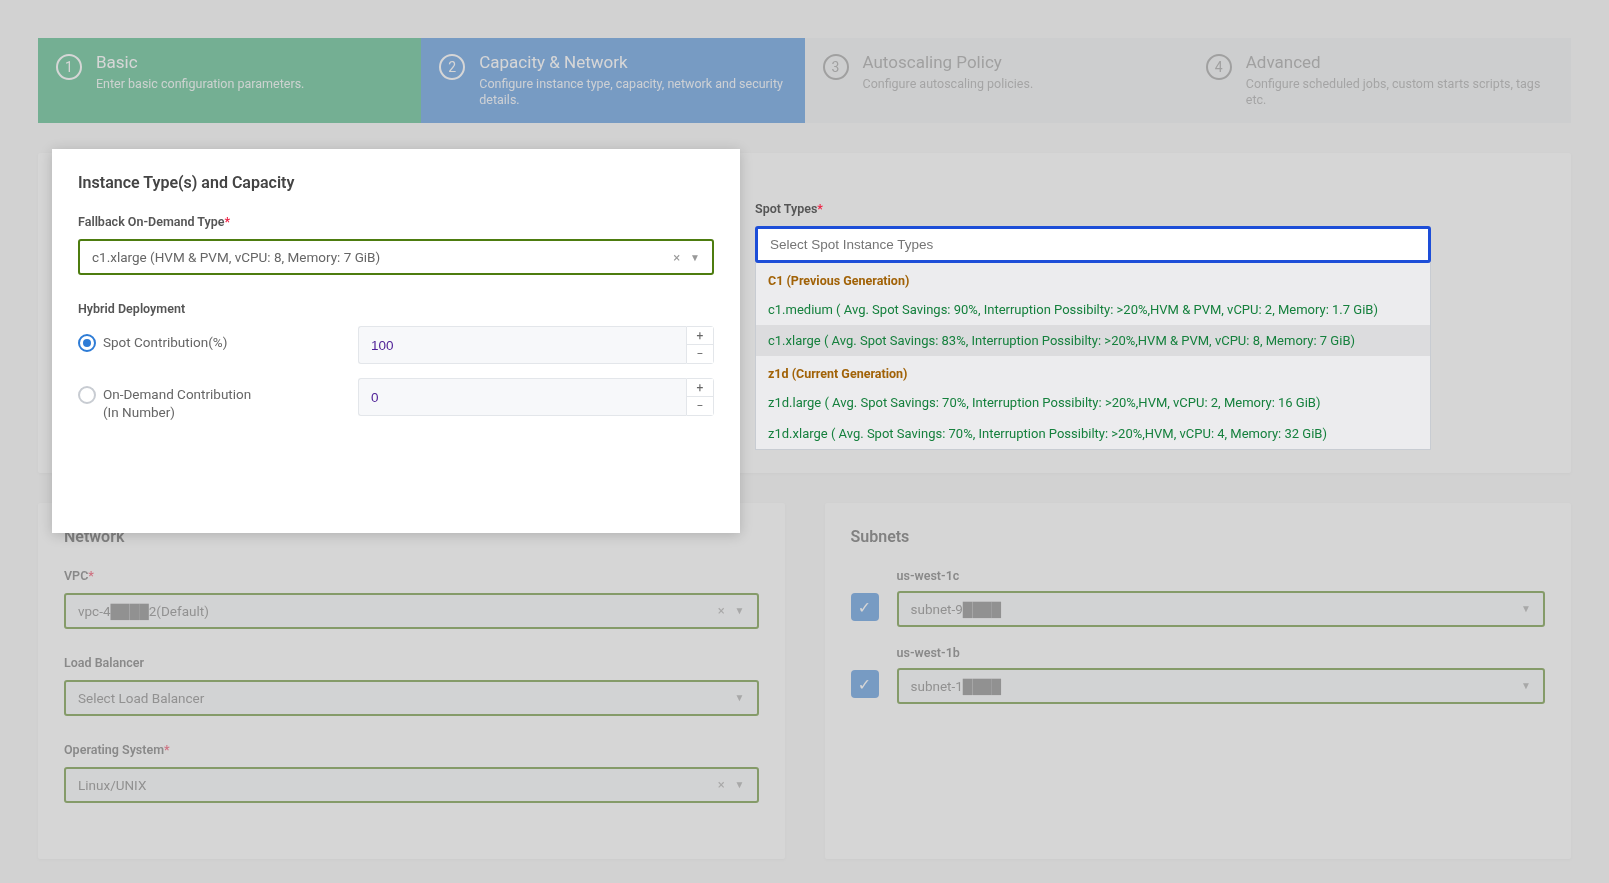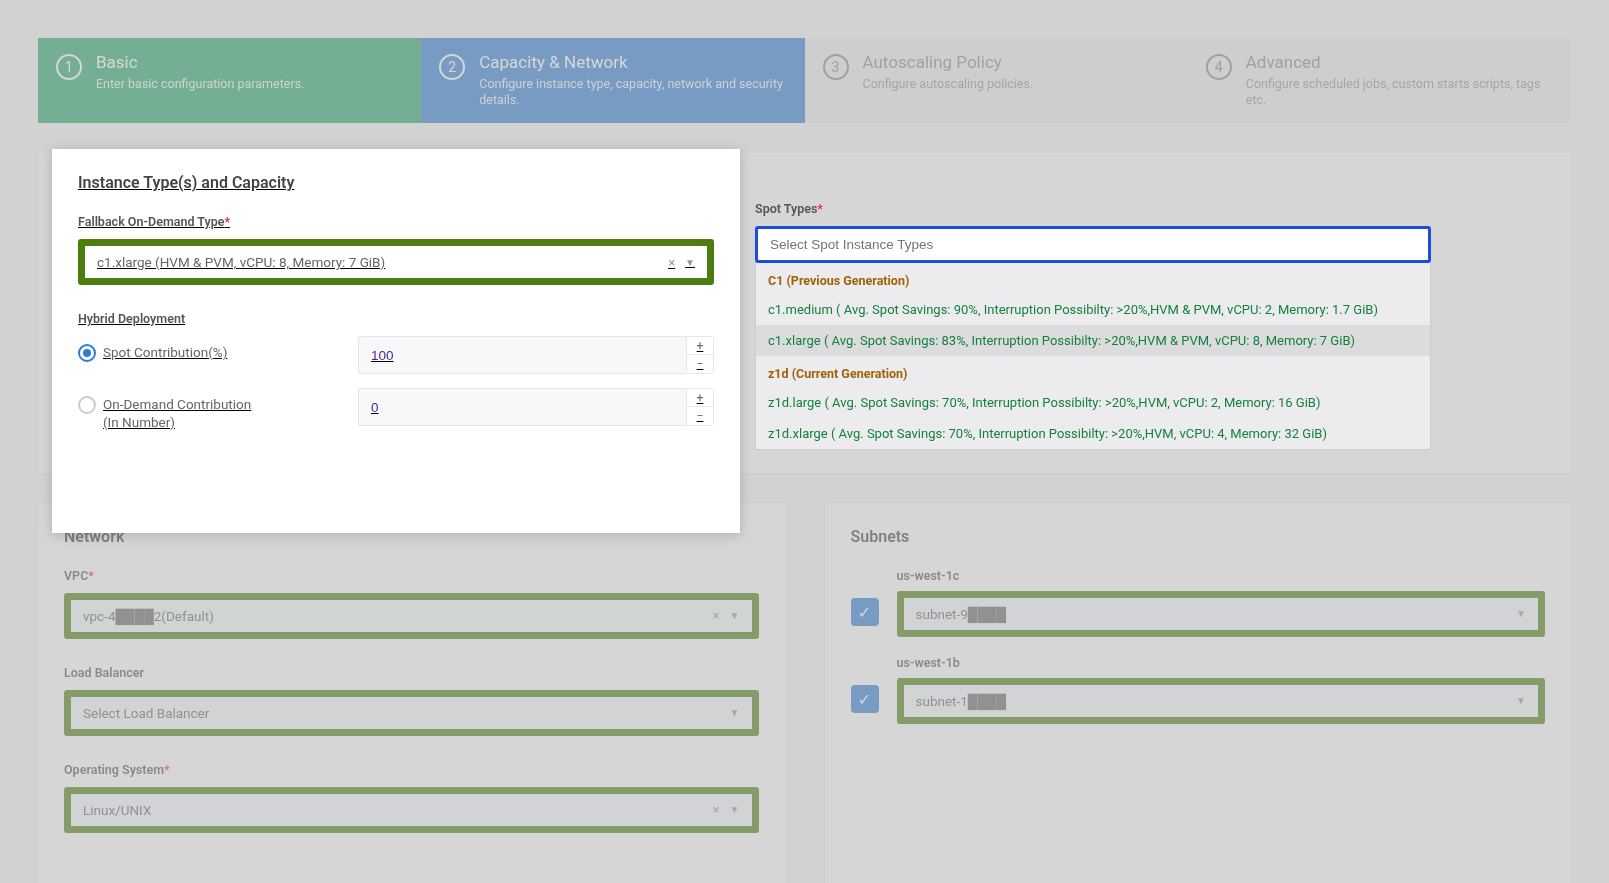--- a/index.html
+++ b/index.html
@@ -51,21 +51,21 @@
     padding: 24px 26px 30px;
     margin-bottom: 30px;
   }
   .row { display: flex; gap: 40px; }
   .col { flex: 1; }
   .section-title { font-size: 16px; font-weight: 600; color: #444; margin-bottom: 22px; }
   .label { font-size: 12.5px; color: #555; font-weight: 600; margin-bottom: 10px; display: block; }
   .req { color: #e24; }
   .select {
     display: flex; align-items: center; justify-content: space-between;
-    border: 7px solid #4d7c0f; background: #f7f8fa; border-radius: 3px;
+    border: 2px solid #4d7c0f; background: #f7f8fa; border-radius: 3px;
     padding: 8px 12px; font-size: 13.5px; color: #666; cursor: pointer;
     min-height: 36px;
   }
   .select.white { background: #fff; }
   .select-val { color: #666; }
   .select-icons { display: flex; align-items: center; gap: 10px; color: #999; }
   .clear-x { font-size: 13px; cursor: pointer; }
   .caret { font-size: 10px; }
   .field-group { margin-bottom: 26px; }
   .hybrid-row { display: flex; align-items: flex-start; gap: 20px; margin-bottom: 14px; }
@@ -223,21 +223,21 @@
               </span>
           </div>
         </div>
       </div>
     </div>
   </div>
 </div>
 
 <div class="dim-overlay"></div>
 
-<div class="highlight" style="left:52px; top:149px; width:688px; height:384px;text-decoration:underline;">
+<div class="highlight" style="left:52px; top:149px; width:688px; height:384px;">
   <div class="section-title">Instance Type(s) and Capacity</div>
   <div class="field-group">
     <span class="label"><span>Fallback On-Demand Type</span><span class="req">*</span></span>
     <div class="select white">
       <span class="select-val">c1.xlarge (HVM &amp; PVM, vCPU: 8, Memory: 7 GiB)</span>
       <span class="select-icons">
         <span class="clear-x">×</span>
         <span class="caret">▼</span>
       </span>
     </div>

